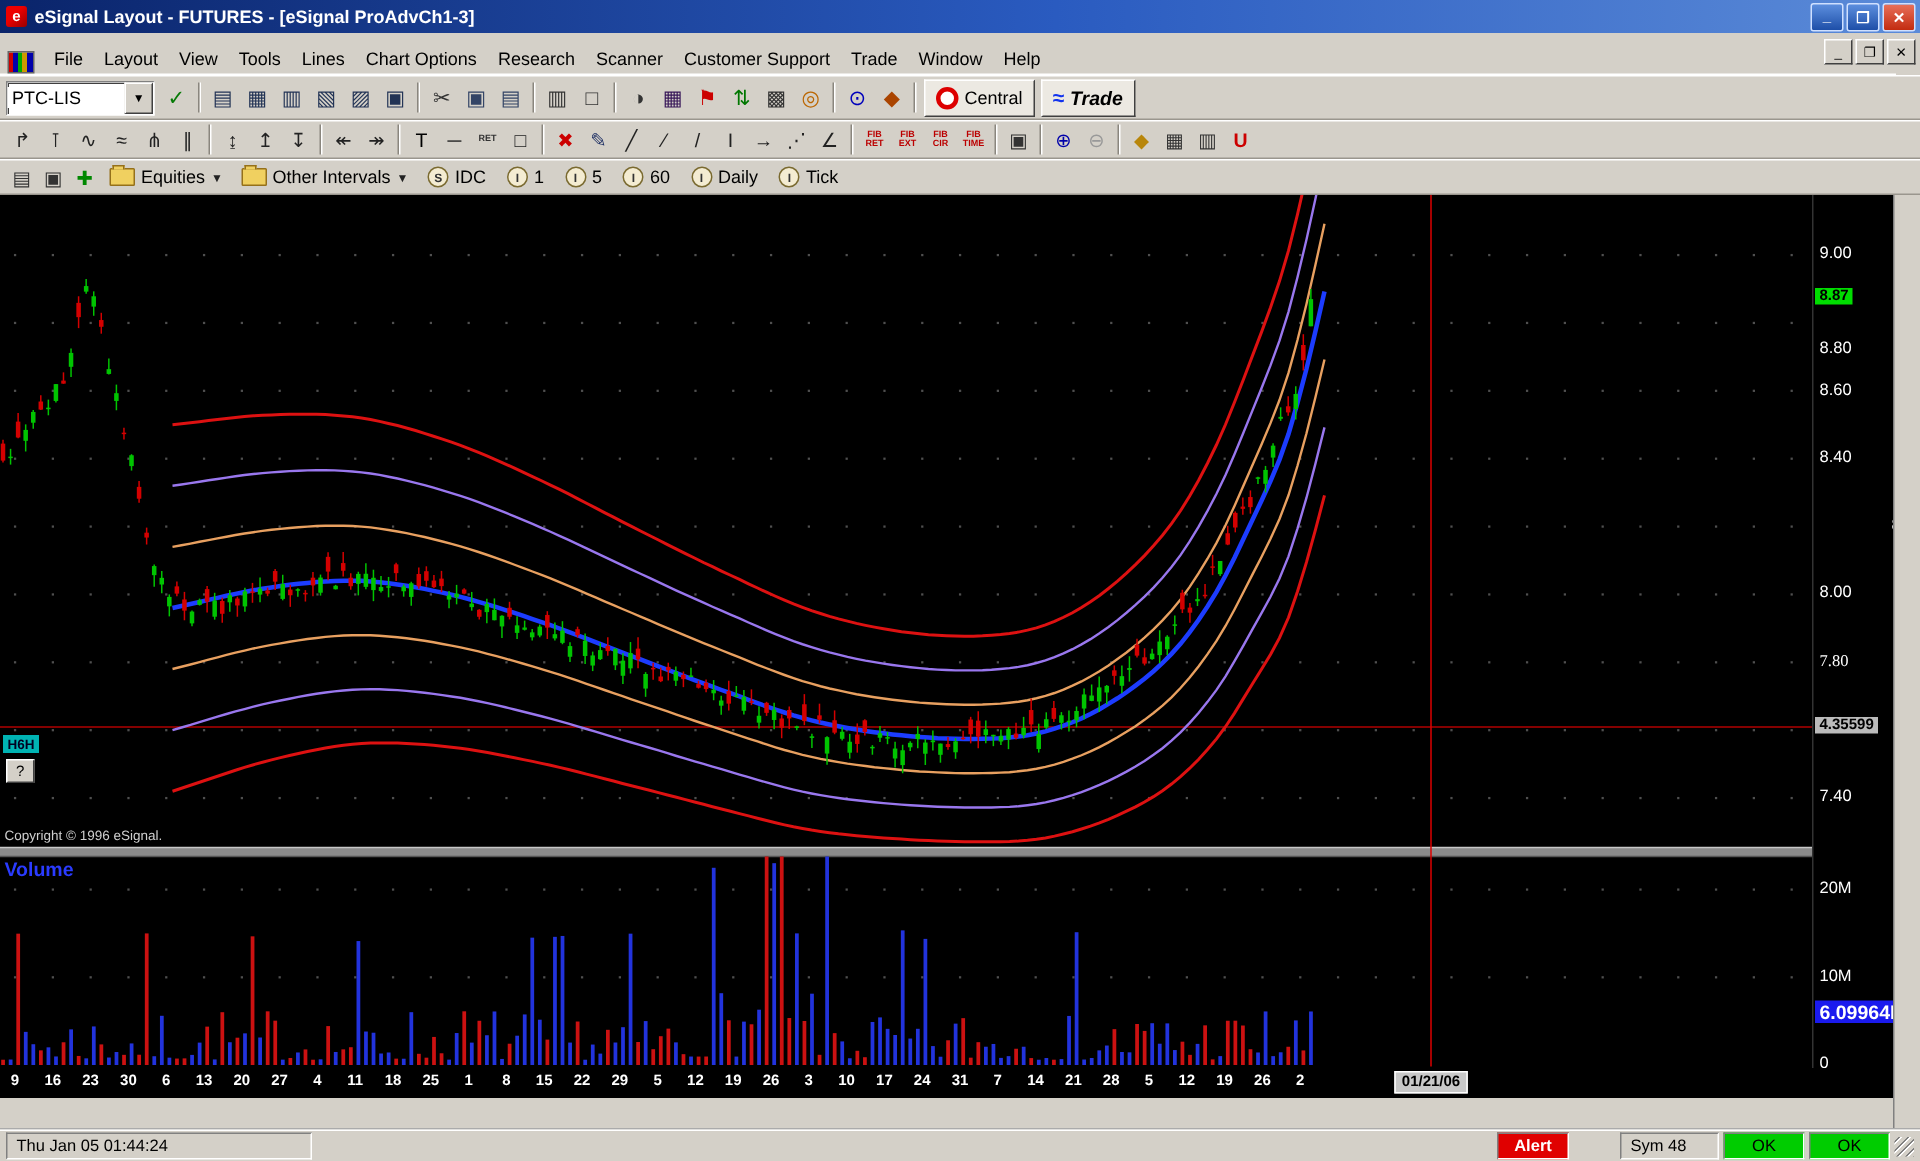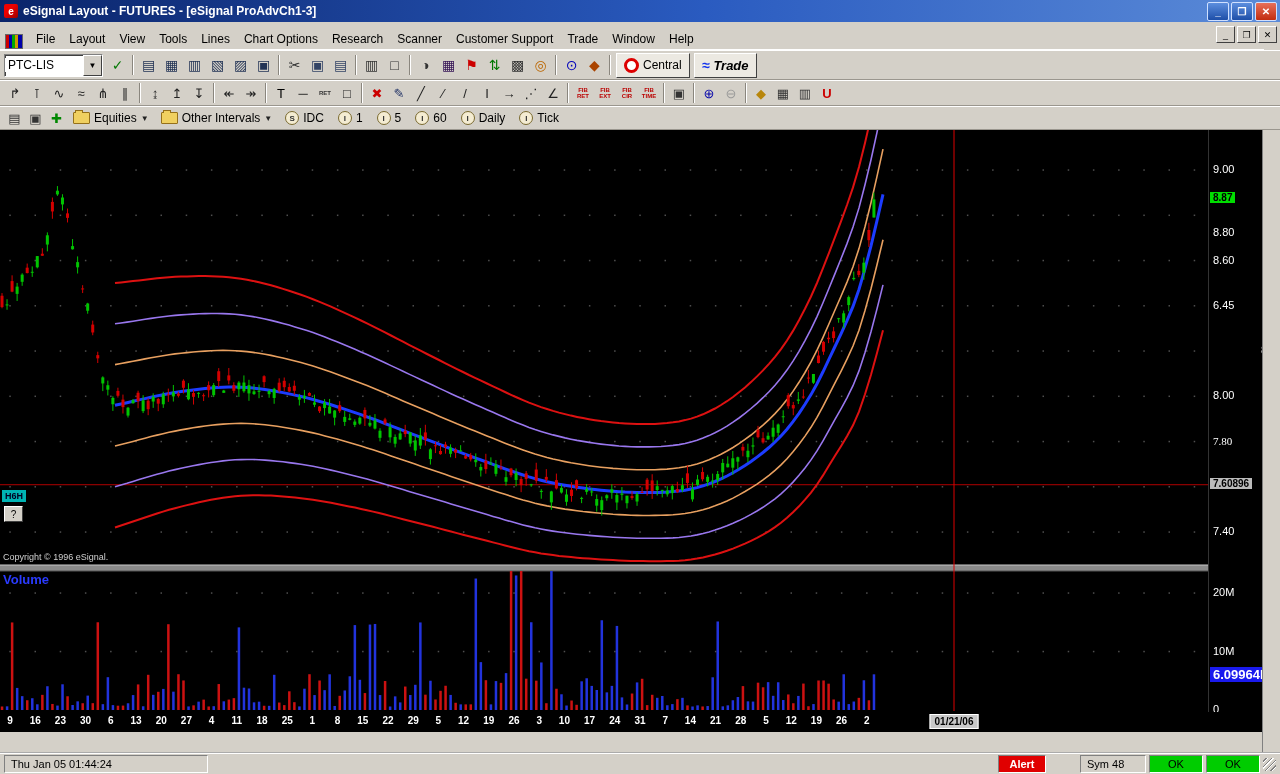--- a/index.html
+++ b/index.html
@@ -1373,27 +1373,27 @@
 
     <div class="hbh-badge">H6H</div>
     <div class="help-btn">?</div>
     <div class="copyright">Copyright © 1996 eSignal.</div>
     <div class="volume-title">Volume</div>
 
     <div id="price-axis">
         <span class="axis-label" style="top: 33px;">9.00</span>
         <span class="axis-label" style="top: 78.25px; margin-top: 18px;">8.80</span>
         <span class="axis-label" style="top: 123.5px;">8.60</span>
-        <span class="axis-label" style="top: 168.75px;">6.45</span>
+        <span class="axis-label" style="top: 168.75px;">8.40</span>
         <span class="axis-label" style="top: 214px; padding-left: 48px;">8.20</span>
         <span class="axis-label" style="top: 259.25px;">8.00</span>
         <span class="axis-label" style="top: 304.5px; font-family: Liberation Serif, serif;">7.80</span>
         <span class="axis-label" style="top: 395px;">7.40</span>
         <span class="axis-badge" style="top: 62.4125px; background: rgb(0, 221, 0);">8.87</span>
-        <span class="axis-badge" style="top: 347.723px; background: rgb(187, 187, 187);">7.60896</span>
+        <span class="axis-badge" style="top: 347.723px; background: rgb(187, 187, 187);">4.35599</span>
         <span class="axis-label" style="top: 456px;">20M</span>
         <span class="axis-label" style="top: 514.5px;">10M</span>
         <span class="axis-label" style="top: 573px;">0</span>
         <span class="axis-badge" style="top: 537.315px; background: rgb(26, 26, 238); color: rgb(255, 255, 255); font-size: 13px;">6.09964M</span>
       </div>
   </div>
   <div id="grey-strip"></div>
 
   <div id="dateaxis">
       <span class="tick-label" style="left: 10px;">9</span>

